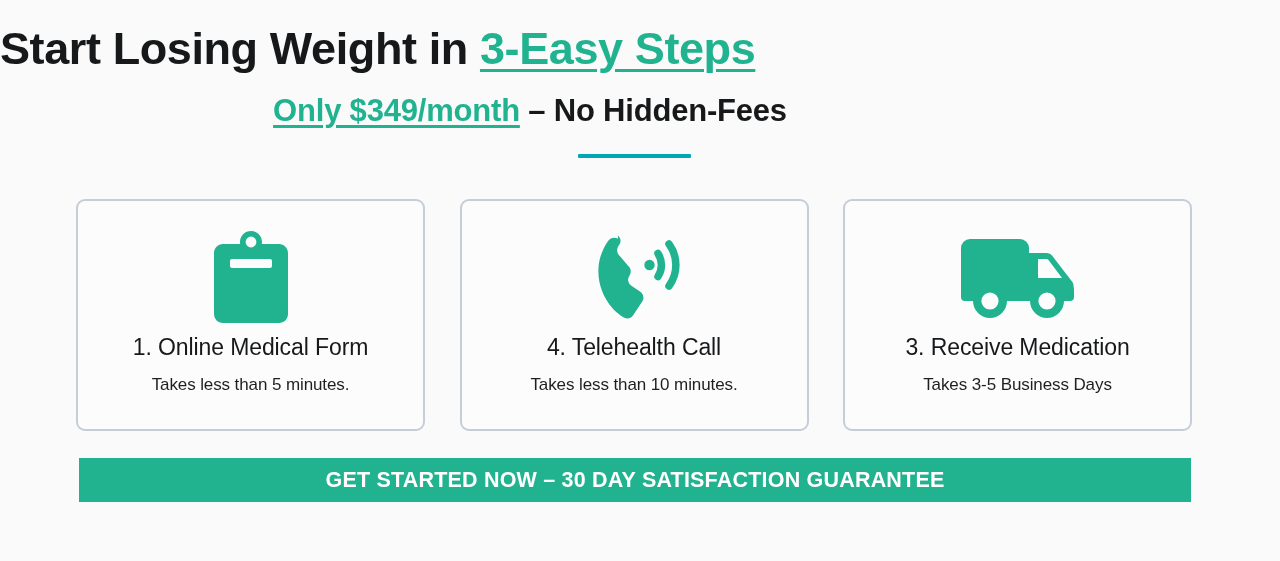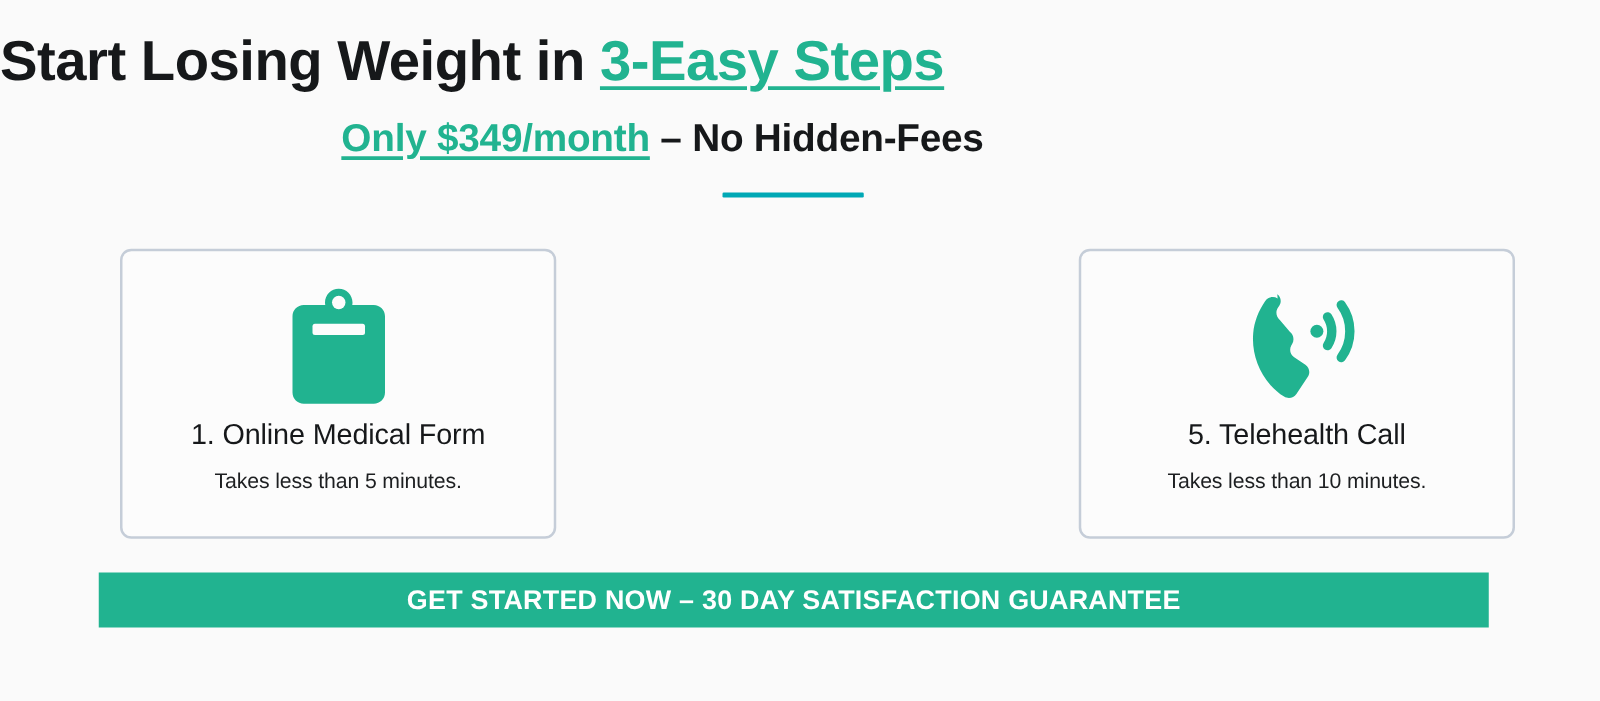--- a/index.html
+++ b/index.html
@@ -78,21 +78,20 @@
 
   
   .cards {
     position: absolute;
     top: 199px;
     left: 76px;
     width: 1116px;
     height: 232px;
     display: flex;
     justify-content: space-between;
-    margin-left: 20px;
   }
 
   .card {
     width: 349px;
     height: 232px;
     background: #fcfcfc;
     border: 2px solid #c5cdd8;
     border-radius: 9px;
     display: flex;
     flex-direction: column;
@@ -183,24 +182,42 @@
       <div class="card-icon">
         <svg width="92" height="96" viewBox="0 0 92 96" aria-hidden="true">
           <g fill="#21b390">
             <path d="M33.5 8.5c-3.2-2.4-7.7-1.8-10.2 1.3C17.4 17 13.2 25.4 11.6 34.6c-2.6 14.9 1.2 30.2 10.1 42.3 2.9 3.9 6.3 7.4 10.1 10.3 3.1 2.4 7.5 1.9 10-1.2l10.3-12.9c2.4-3 1.9-7.4-1.1-9.8l-8.4-6.7c-3-2.4-3.6-6.7-1.4-9.8l0.7-1c2.2-3.1 1.8-7.3-1-9.9L33.9 26c-2.9-2.7-3.2-7.2-0.7-10.2l1.1-1.4c2.3-2.8 1.9-6.9-0.8-9.2z" transform="rotate(-5 46 48)"></path>
             <circle cx="61.5" cy="36" r="5.2"></circle>
             <path d="M70 24.5a21 21 0 0 1 0 23" stroke="#21b390" stroke-width="7.5" fill="none" stroke-linecap="round"></path>
             <path d="M81 15a35.5 35.5 0 0 1 0 42" stroke="#21b390" stroke-width="7.5" fill="none" stroke-linecap="round"></path>
           </g>
         </svg>
       </div>
-      <div class="card-title">5. Telehealth Call</div>
+      <div class="card-title">4. Telehealth Call</div>
       <div class="card-sub">Takes less than 10 minutes.</div>
     </div>
 
+    <div class="card">
+      <div class="card-icon">
+        <svg width="118" height="92" viewBox="0 0 118 92" aria-hidden="true">
+          <g fill="#21b390">
+            <rect x="2" y="8" width="68" height="62" rx="9"></rect>
+            <path d="M70 22h17.5c2.2 0 4.3 1 5.7 2.8L113 50.5c1 1.3 1.6 2.9 1.6 4.6V62c0 4.4-3.6 8-8 8H70z"></path>
+            <rect x="2" y="55" width="113" height="15" rx="4"></rect>
+          </g>
+          <path d="M79 28h8.5c0.8 0 1.5 0.35 2 1L103 47H79z" fill="#fcfcfc"></path>
+          <circle cx="31" cy="70" r="17" fill="#21b390"></circle>
+          <circle cx="31" cy="70" r="8.6" fill="#fcfcfc"></circle>
+          <circle cx="88" cy="70" r="17" fill="#21b390"></circle>
+          <circle cx="88" cy="70" r="8.6" fill="#fcfcfc"></circle>
+        </svg>
+      </div>
+      <div class="card-title">3. Receive Medication</div>
+      <div class="card-sub">Takes 3-5 Business Days</div>
+    </div>
 
   </div>
 
   <button class="cta">
     <span class="cta-label">GET STARTED NOW – 30 DAY SATISFACTION GUARANTEE</span>
   </button>
 
 </div>
 
 </body></html>

